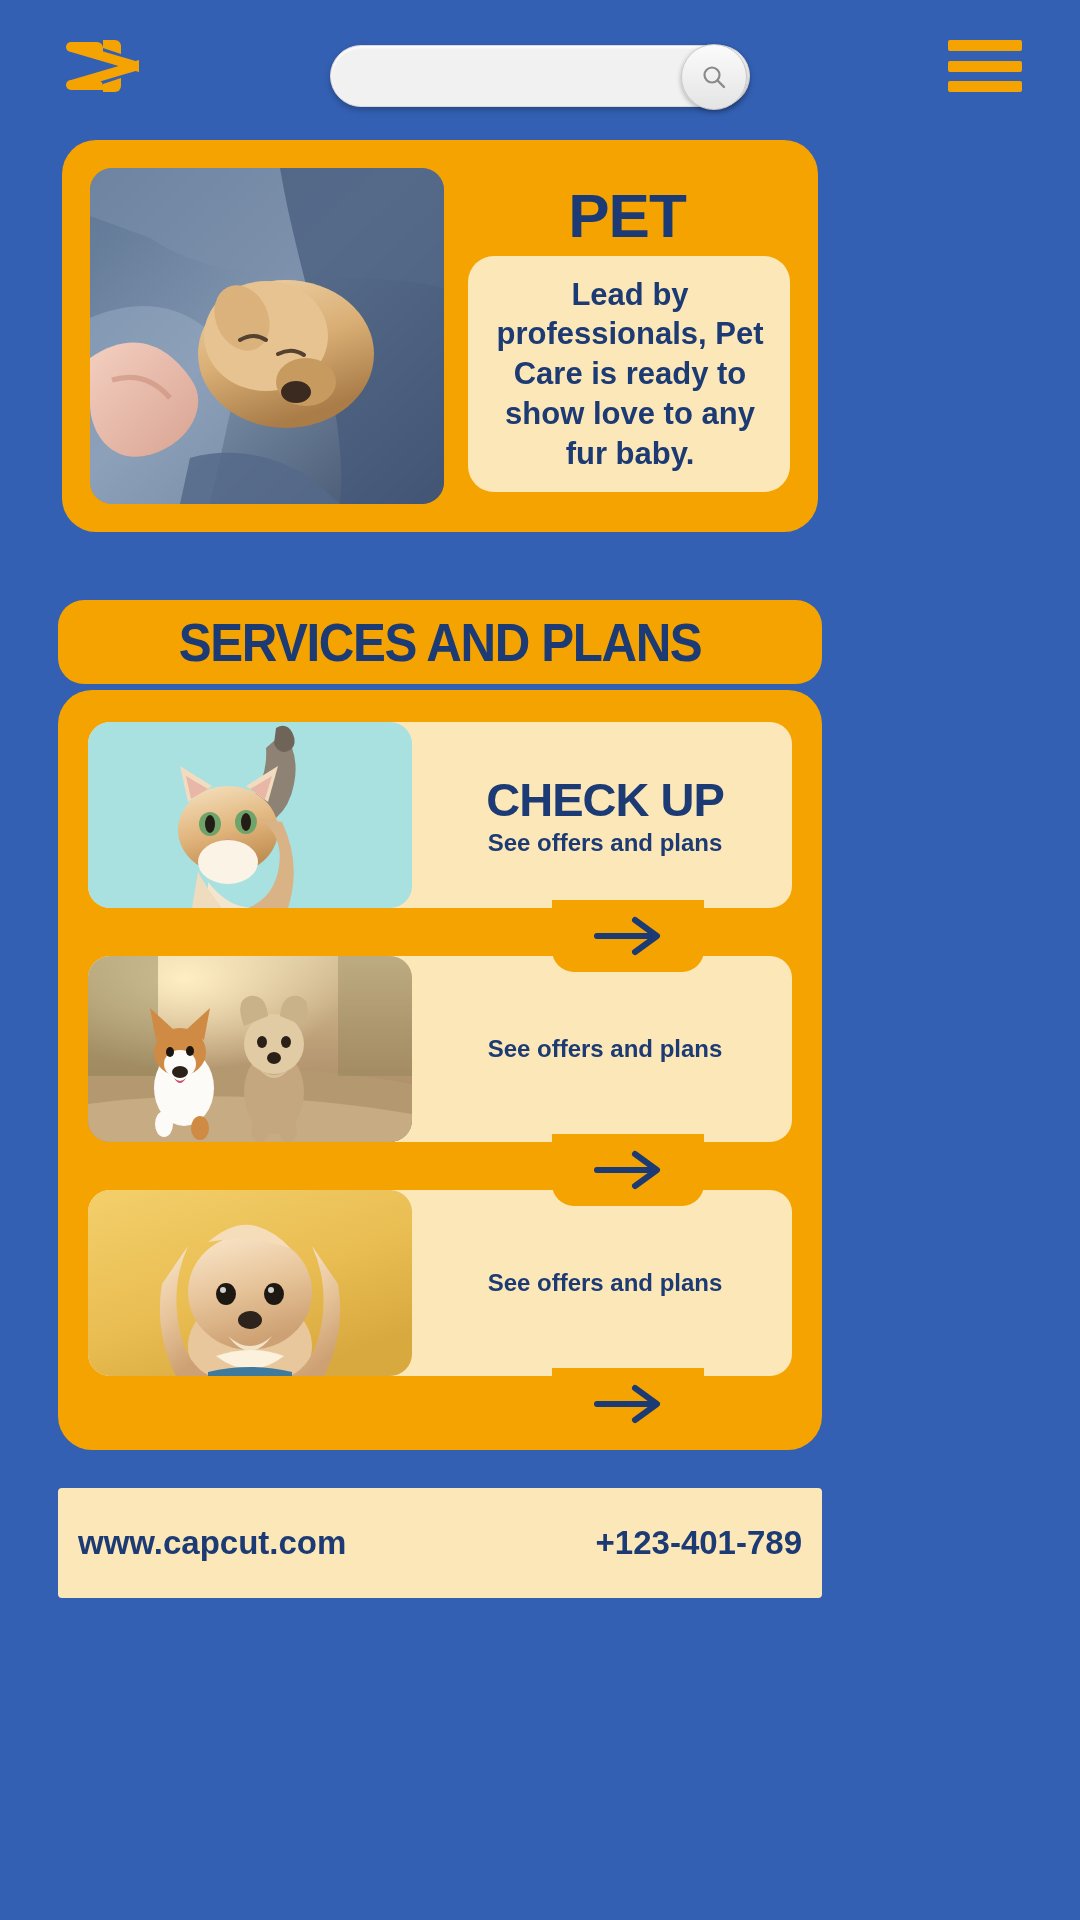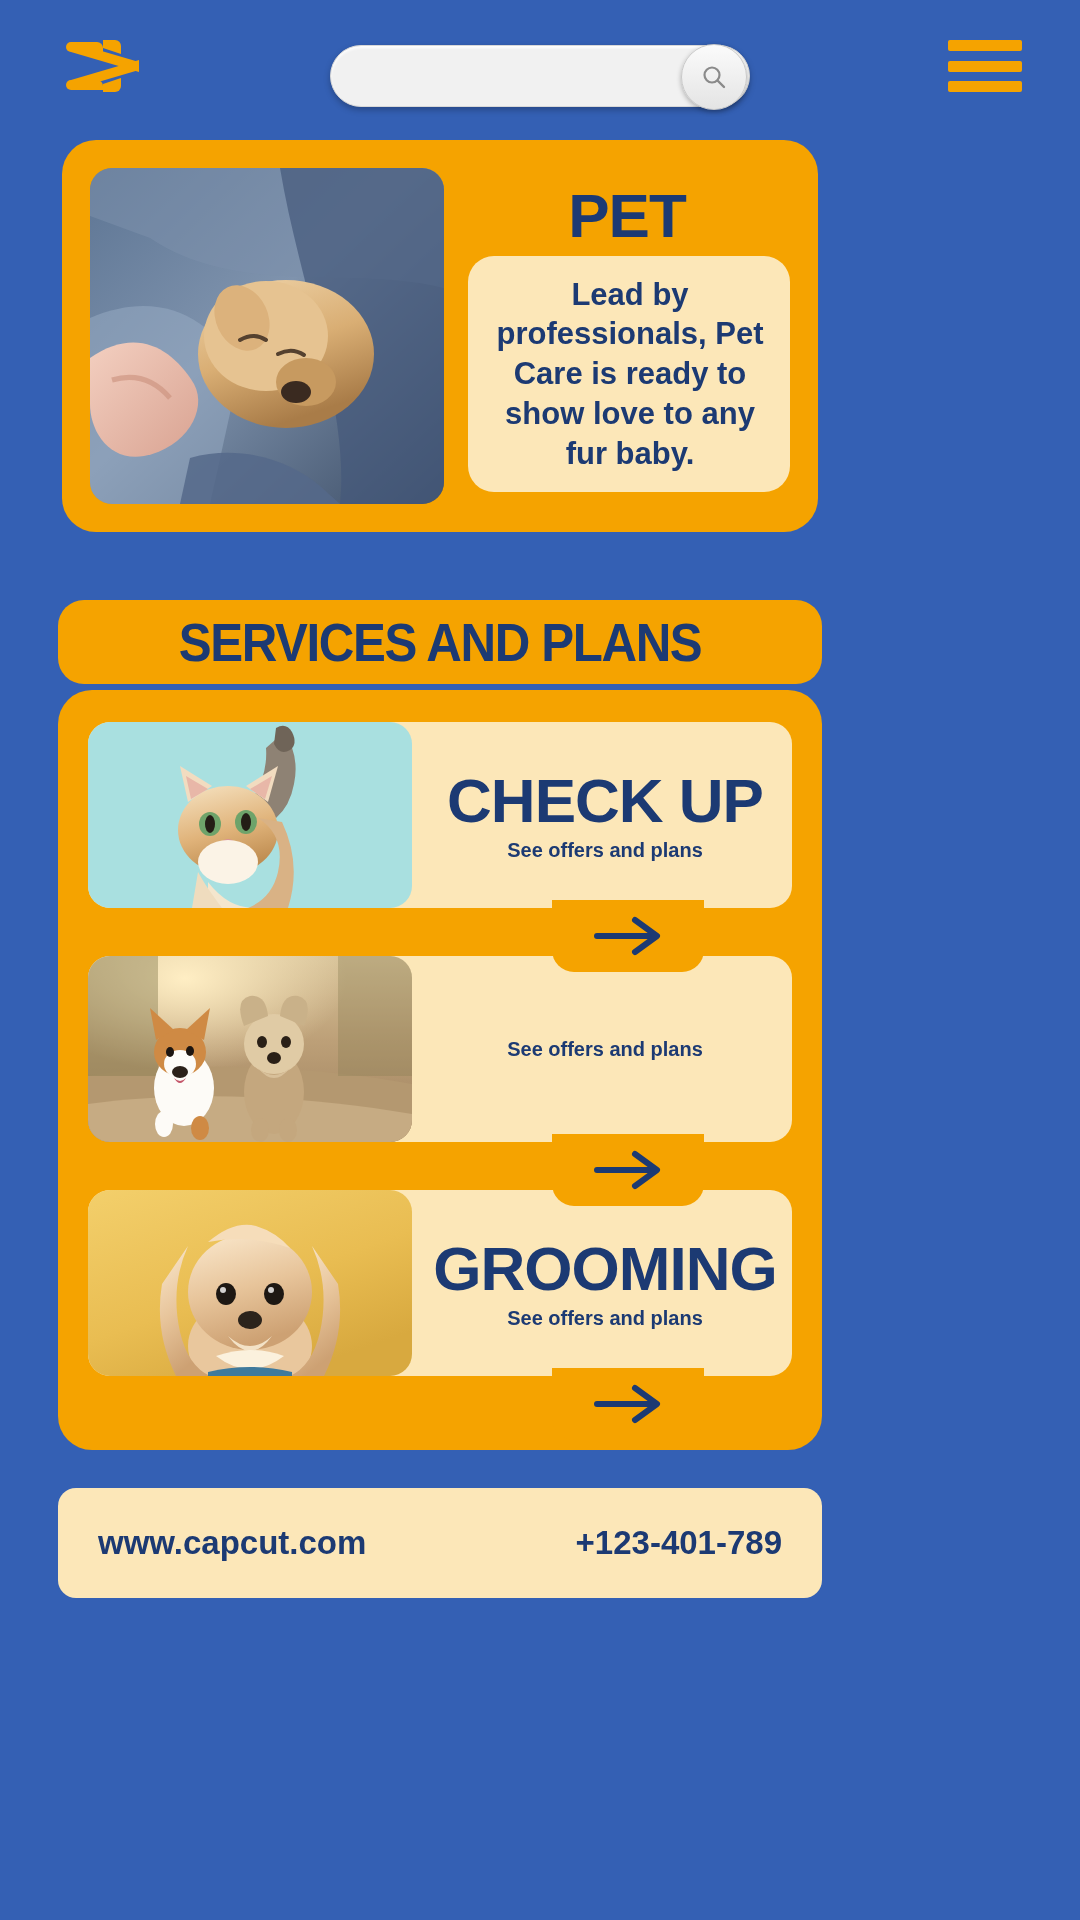--- a/index.html
+++ b/index.html
@@ -96,38 +96,38 @@
   .card-img {
     position:absolute; left:0; top:0; width:324px; height:186px;
     border-radius:22px; overflow:hidden; z-index:3;
   }
   .card-text {
     position:absolute; left:330px; top:0; width:374px; height:186px;
     display:flex; flex-direction:column; align-items:center; justify-content:center;
     gap:8px;
   }
   .card-title {
-    color:#1C3A73; font-size:62px; font-weight:bold; letter-spacing:-1px;
+    color:#1C3A73; font-size:47px; font-weight:bold; letter-spacing:-1px;
     line-height:1;
   }
   .card-sub {
-    color:#1C3A73; font-size:20px; font-weight:bold; line-height:1;
+    color:#1C3A73; font-size:24px; font-weight:bold; line-height:1;
   }
   .card-arrow-tab {
     position:absolute; left:464px; top:178px; width:152px; height:72px;
     background:#F5A300; border-radius:0 0 22px 22px;
     display:flex; align-items:center; justify-content:center; z-index:2;
   }
 
   
   .footer {
     position:absolute; left:58px; top:1488px; width:764px; height:110px;
-    background:#FCE7B8; border-radius:18px;
+    background:#FCE7B8; border-radius:4px;
     display:flex; align-items:center; justify-content:space-between;
-    padding:0 40px;
+    padding:0 20px;
   }
   .footer-text { color:#1C3A73; font-size:33px; font-weight:bold; }
 
   
   .ph { width:100%; height:100%; position:relative; }
   .ph svg { display:block; width:100%; height:100%; }
 </style>
 </head>
 <body>
 
@@ -353,21 +353,20 @@
             <ellipse cx="135" cy="100" rx="3" ry="3" fill="#ffffff" opacity=".8"></ellipse>
             <ellipse cx="183" cy="100" rx="3" ry="3" fill="#ffffff" opacity=".8"></ellipse>
             <ellipse cx="162" cy="130" rx="12" ry="9" fill="#2c241c"></ellipse>
             <path d="M140 146 q22 20 44 0 q-22 30 -44 0 Z" fill="#f3e2c6"></path>
             <path d="M128 166 q34 -12 68 0 q-34 26 -68 0 Z" fill="#fbf1dd"></path>
             <path d="M120 182 q42 -10 84 0 v4 h-84 Z" fill="#3f7a9c"></path>
           </svg>
         </div>
       </div>
       <div class="card-text">
-        <div class="card-title">GROOMING</div>
         <div class="card-sub">See offers and plans</div>
       </div>
     </div>
 
   </div>
 
   <div class="footer">
     <div class="footer-text">www.capcut.com</div>
     <div class="footer-text">+123-401-789</div>
   </div>

